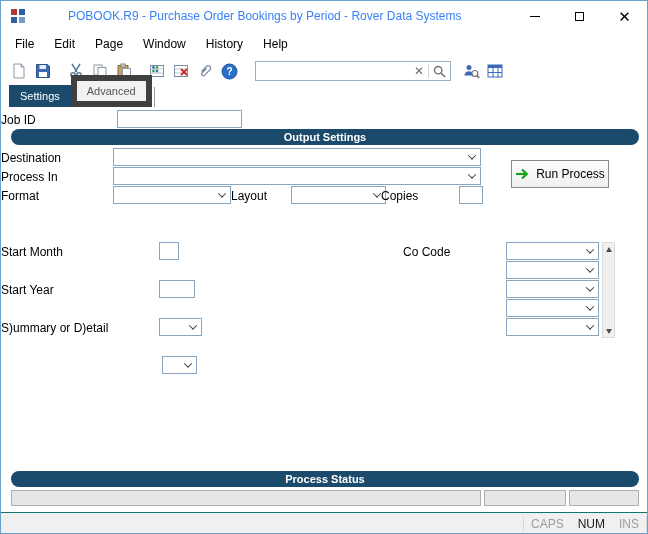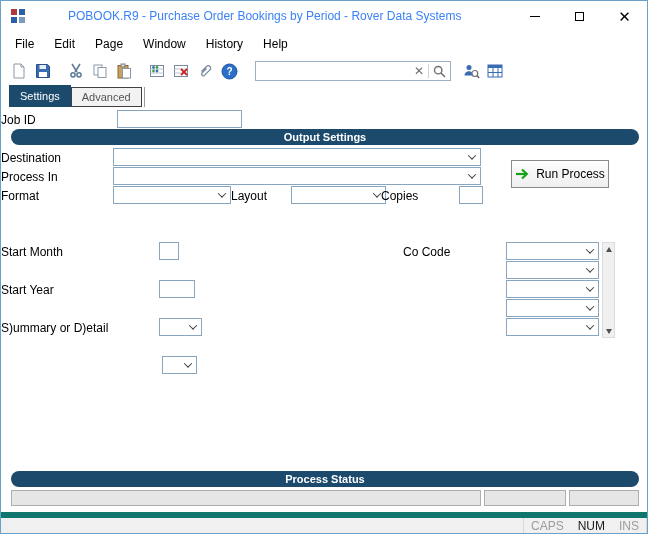--- a/index.html
+++ b/index.html
@@ -32,21 +32,21 @@
   .searchbox { margin-left:14px; width:196px; height:20px; border:1px solid #9ab0c4; display:flex; align-items:center; background:#fff; }
   .searchbox input { flex:1; border:none; outline:none; height:16px; min-width:0; padding:0 4px; font-family:"Liberation Sans",sans-serif; font-size:12px; }
   .sb-clear { color:#707070; font-size:12px; padding:0 4px; }
   .sb-div { width:1px; height:14px; background:#c8d4de; }
   .sb-mag { padding:0 4px; display:flex; align-items:center; }
 
   
   .tabstrip { height:22px; display:flex; align-items:flex-end; padding-left:8px; background:#fff; }
   .tab { height:22px; padding:0 10px; display:flex; align-items:center; font-size:11px; }
   .tab.active { background:#1b4a6c; color:#fff; border:1px solid #1b4a6c; }
-  .tab.inactive { background:#f2f2f2; color:#555; border:1px solid #404040; height:20px; }
+  .tab.inactive { background:#f2f2f2; color:#555; border:6px solid #404040; height:32px; }
   .tab-edge { width:1px; height:20px; background:#9a9a9a; margin-left:2px; }
 
   
   .lbl { position:absolute; text-align:left; font-size:12px; height:16px; line-height:16px; white-space:nowrap; }
   .tfield { position:absolute; background:#fff; border:1px solid #88a6c0; height:18px; }
   .combo { position:absolute; background:#fff; border:1px solid #88a6c0; height:18px; }
   .combo-arrow { position:absolute; right:0; top:0; bottom:0; width:16px; display:flex; align-items:center; justify-content:center; }
   .chev { width:6px; height:6px; border-right:1.6px solid #3c3c3c; border-bottom:1.6px solid #3c3c3c; transform:rotate(45deg) translate(-1px,-1px); }
 
   .section-header { position:absolute; left:10px; width:628px; height:16px; background:#1b4a6c;
@@ -61,21 +61,21 @@
     background:#f0f0f0; border:1px solid #dcdcdc; display:flex; flex-direction:column; }
   .scroll-btn { height:12px; display:flex; align-items:center; justify-content:center; }
   .scroll-track { flex:1; }
   .tri-up { width:0; height:0; border-left:3.5px solid transparent; border-right:3.5px solid transparent; border-bottom:5px solid #505050; }
   .tri-down { width:0; height:0; border-left:3.5px solid transparent; border-right:3.5px solid transparent; border-top:5px solid #505050; }
 
   .status-box { position:absolute; top:489px; height:16px; background:#e6e6e6; border:1px solid #aeaeae; }
 
   
   .statusbar { position:absolute; left:0; right:0; top:511px; height:22px; background:#f0f0f0;
-    border-top:6px solid #0f766e; display:flex; align-items:center; justify-content:flex-end; font-size:12px; }
+    border-top:1px solid #0f766e; display:flex; align-items:center; justify-content:flex-end; font-size:12px; }
   .sb-item { padding:0 7px; }
   .sb-off { color:#9c9c9c; }
   .sb-on { color:#1a1a1a; }
   .sb-sep2 { width:1px; height:16px; background:#d8d8d8; }
   .sb-env { padding:0 12px 0 10px; color:#1a1a1a; white-space:nowrap; }
 </style>
 </head>
 <body>
 
 <div class="window">

